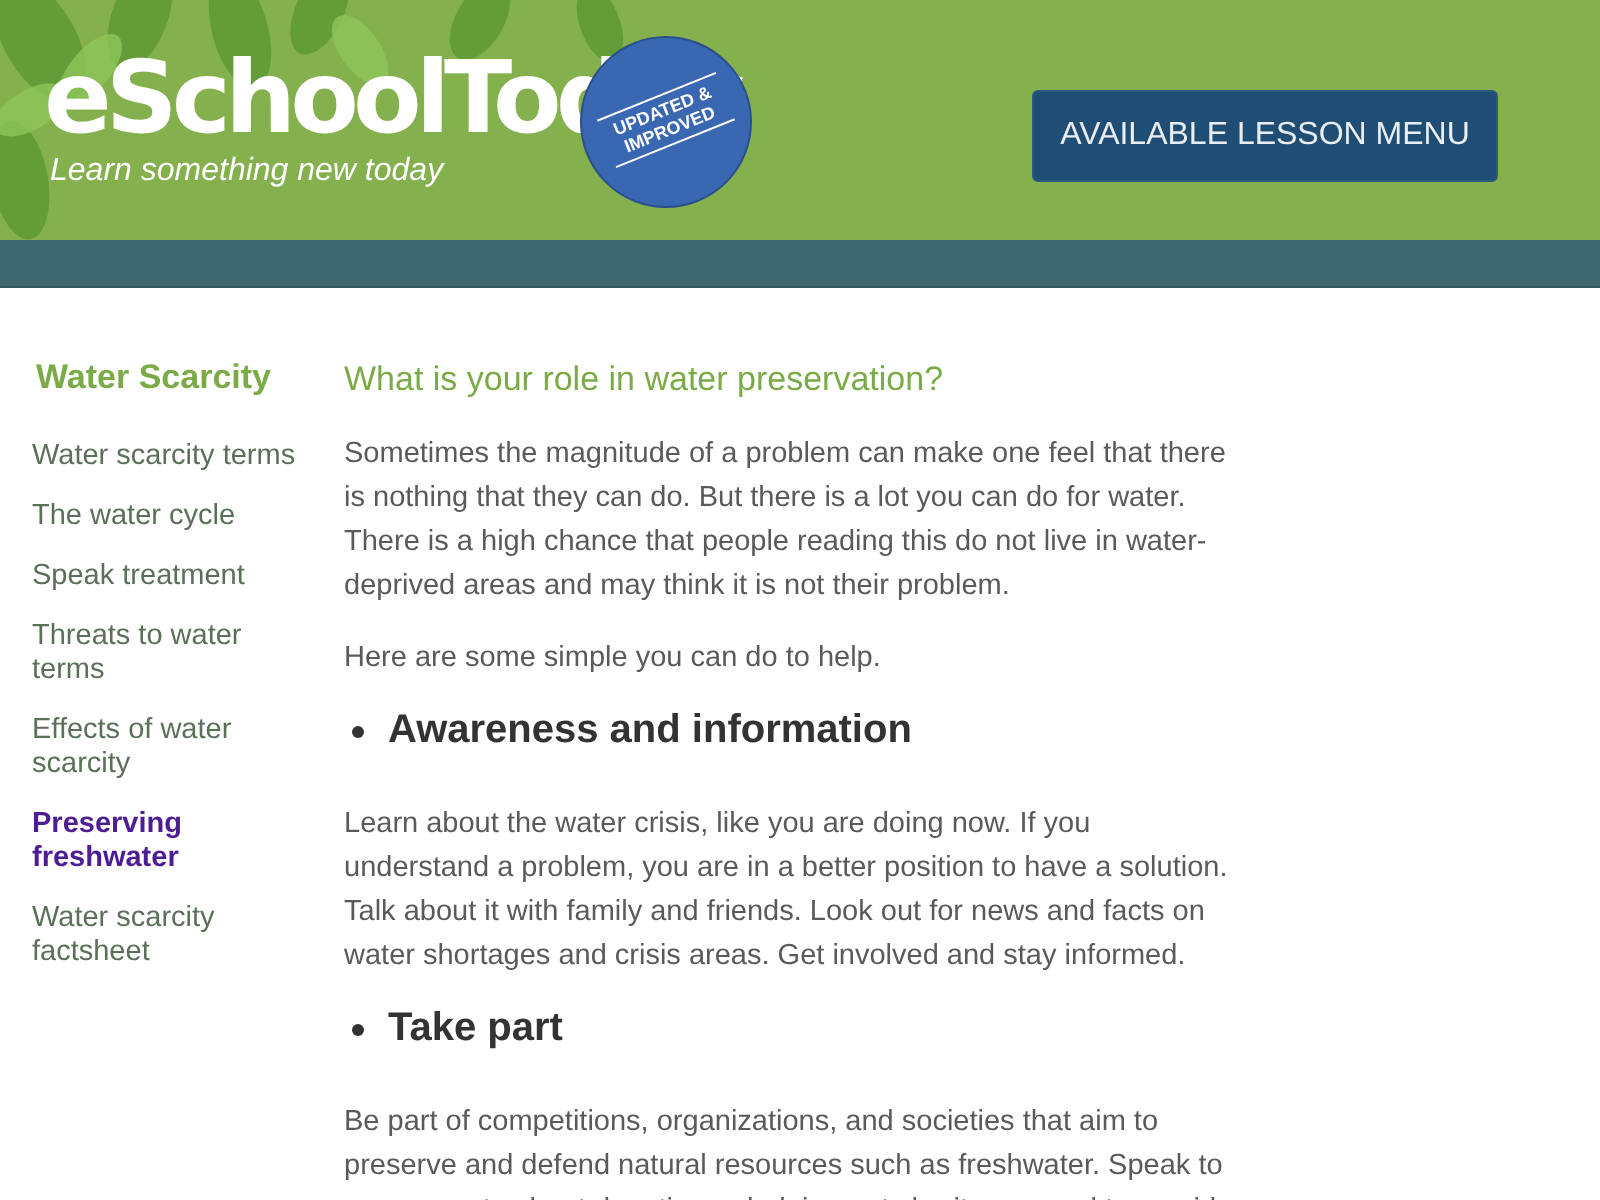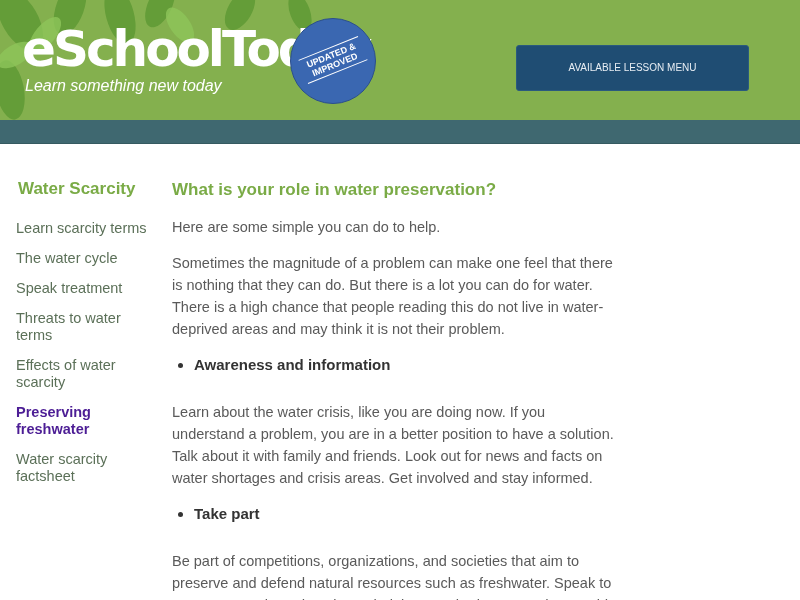--- a/index.html
+++ b/index.html
@@ -30,21 +30,21 @@
   }
   .badge-text {
     position: absolute; left: 10px; top: 28px; width: 64px;
     color: #fff; font-size: 9px; font-weight: bold; line-height: 10px;
     text-align: center; transform: rotate(-22deg);
     border-top: 1.5px solid #fff; border-bottom: 1.5px solid #fff; padding: 2px 0;
   }
   .lesson-btn {
     position: absolute; left: 516px; top: 45px; width: 231px; height: 44px;
     background: #1f4d73; border-radius: 3px; border: 1px solid #2a5a7e;
-    color: #e8eef4; font-size: 10px; line-height: 44px; text-align: center;
+    color: #e8eef4; font-size: 16px; line-height: 44px; text-align: center;
     cursor: pointer;
   }
   .teal-bar {
     position: absolute; left: 0; top: 120px; width: 800px; height: 23px;
     background: #3f6870; border-bottom: 1px solid #355a60;
   }
   .sidebar {
     position: absolute; left: 16px; top: 178px; width: 135px;
   }
   .side-title {
@@ -54,27 +54,27 @@
   .side-list { list-style: none; margin: 20px 0 0 0; padding: 0; }
   .side-list li {
     color: #5b7058; font-size: 14.5px; line-height: 17px; margin-bottom: 13px;
     cursor: pointer;
   }
   .side-list li.active { color: #4c1d95; font-weight: bold; }
   .main {
     position: absolute; left: 172px; top: 178px; width: 445px;
   }
   .main h1 {
-    margin: 0; color: #7aab46; font-size: 17px; font-weight: bold; line-height: 24px;
+    margin: 0; color: #7aab46; font-size: 17px; font-weight: normal; line-height: 24px;
   }
   .main p {
     color: #5a5a5a; font-size: 14.5px; line-height: 22px; margin: 14px 0 0 0;
   }
   .main ul { margin: 14px 0 0 0; padding-left: 22px; }
-  .main ul li { color: #333; font-weight: bold; font-size: 15px; line-height: 22px; }
+  .main ul li { color: #333; font-weight: bold; font-size: 20px; line-height: 22px; }
   .main ul + p { margin-top: 25px; }
 </style>
 </head>
 <body>
 
 <div class="banner">
   <svg class="leaves" viewBox="0 0 800 120">
     <g fill="#5f9a35" opacity="0.85">
       <ellipse cx="20" cy="20" rx="18" ry="34" transform="rotate(-30 20 20)"></ellipse>
       <ellipse cx="70" cy="8" rx="14" ry="28" transform="rotate(20 70 8)"></ellipse>
@@ -95,34 +95,34 @@
   <div class="badge">
     <div class="badge-text">UPDATED &amp; IMPROVED</div>
   </div>
   <div class="lesson-btn">AVAILABLE LESSON MENU</div>
 </div>
 <div class="teal-bar"></div>
 
 <nav class="sidebar">
   <div class="side-title">Water Scarcity</div>
   <ul class="side-list">
-    <li>Learn scarcity terms</li>
+    <li>Water scarcity terms</li>
     <li>The water cycle</li>
     <li>Speak treatment</li>
     <li>Threats to water terms</li>
     <li>Effects of water scarcity</li>
     <li class="active">Preserving freshwater</li>
     <li>Water scarcity factsheet</li>
   </ul>
 </nav>
 
 <main class="main">
   <h1>What is your role in water preservation?</h1>
+  <p>Sometimes the magnitude of a problem can make one feel that there is nothing that they can do. But there is a lot you can do for water. There is a high chance that people reading this do not live in water-deprived areas and may think it is not their problem.</p>
   <p>Here are some simple you can do to help.</p>
-  <p>Sometimes the magnitude of a problem can make one feel that there is nothing that they can do. But there is a lot you can do for water. There is a high chance that people reading this do not live in water-deprived areas and may think it is not their problem.</p>
   <ul>
     <li>Awareness and information</li>
   </ul>
   <p>Learn about the water crisis, like you are doing now. If you understand a problem, you are in a better position to have a solution. Talk about it with family and friends. Look out for news and facts on water shortages and crisis areas. Get involved and stay informed.</p>
   <ul>
     <li>Take part</li>
   </ul>
   <p>Be part of competitions, organizations, and societies that aim to preserve and defend natural resources such as freshwater. Speak to your parents about donating or helping out charity grouped to provide</p>
 </main>
 

